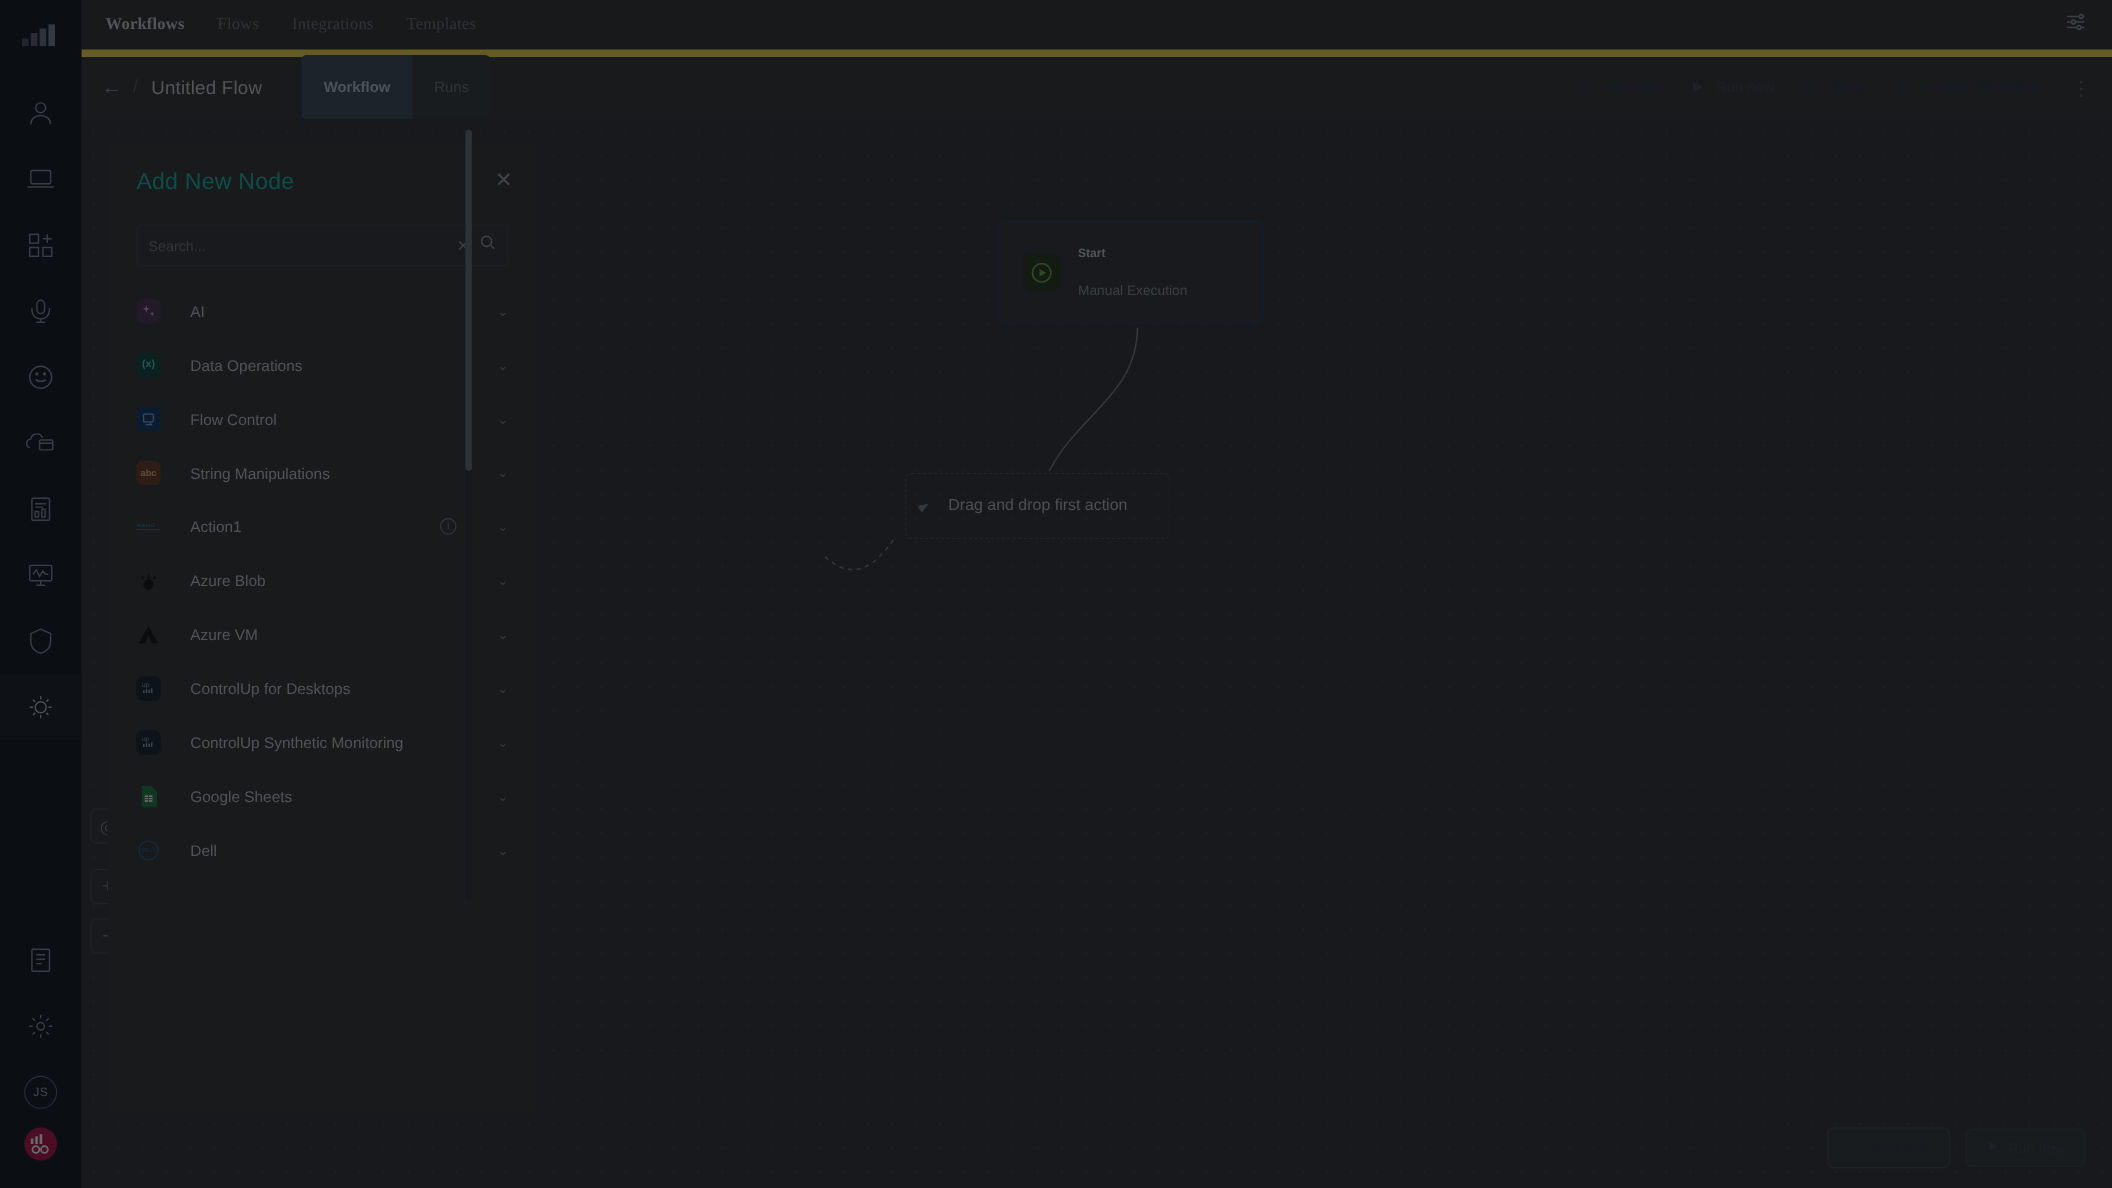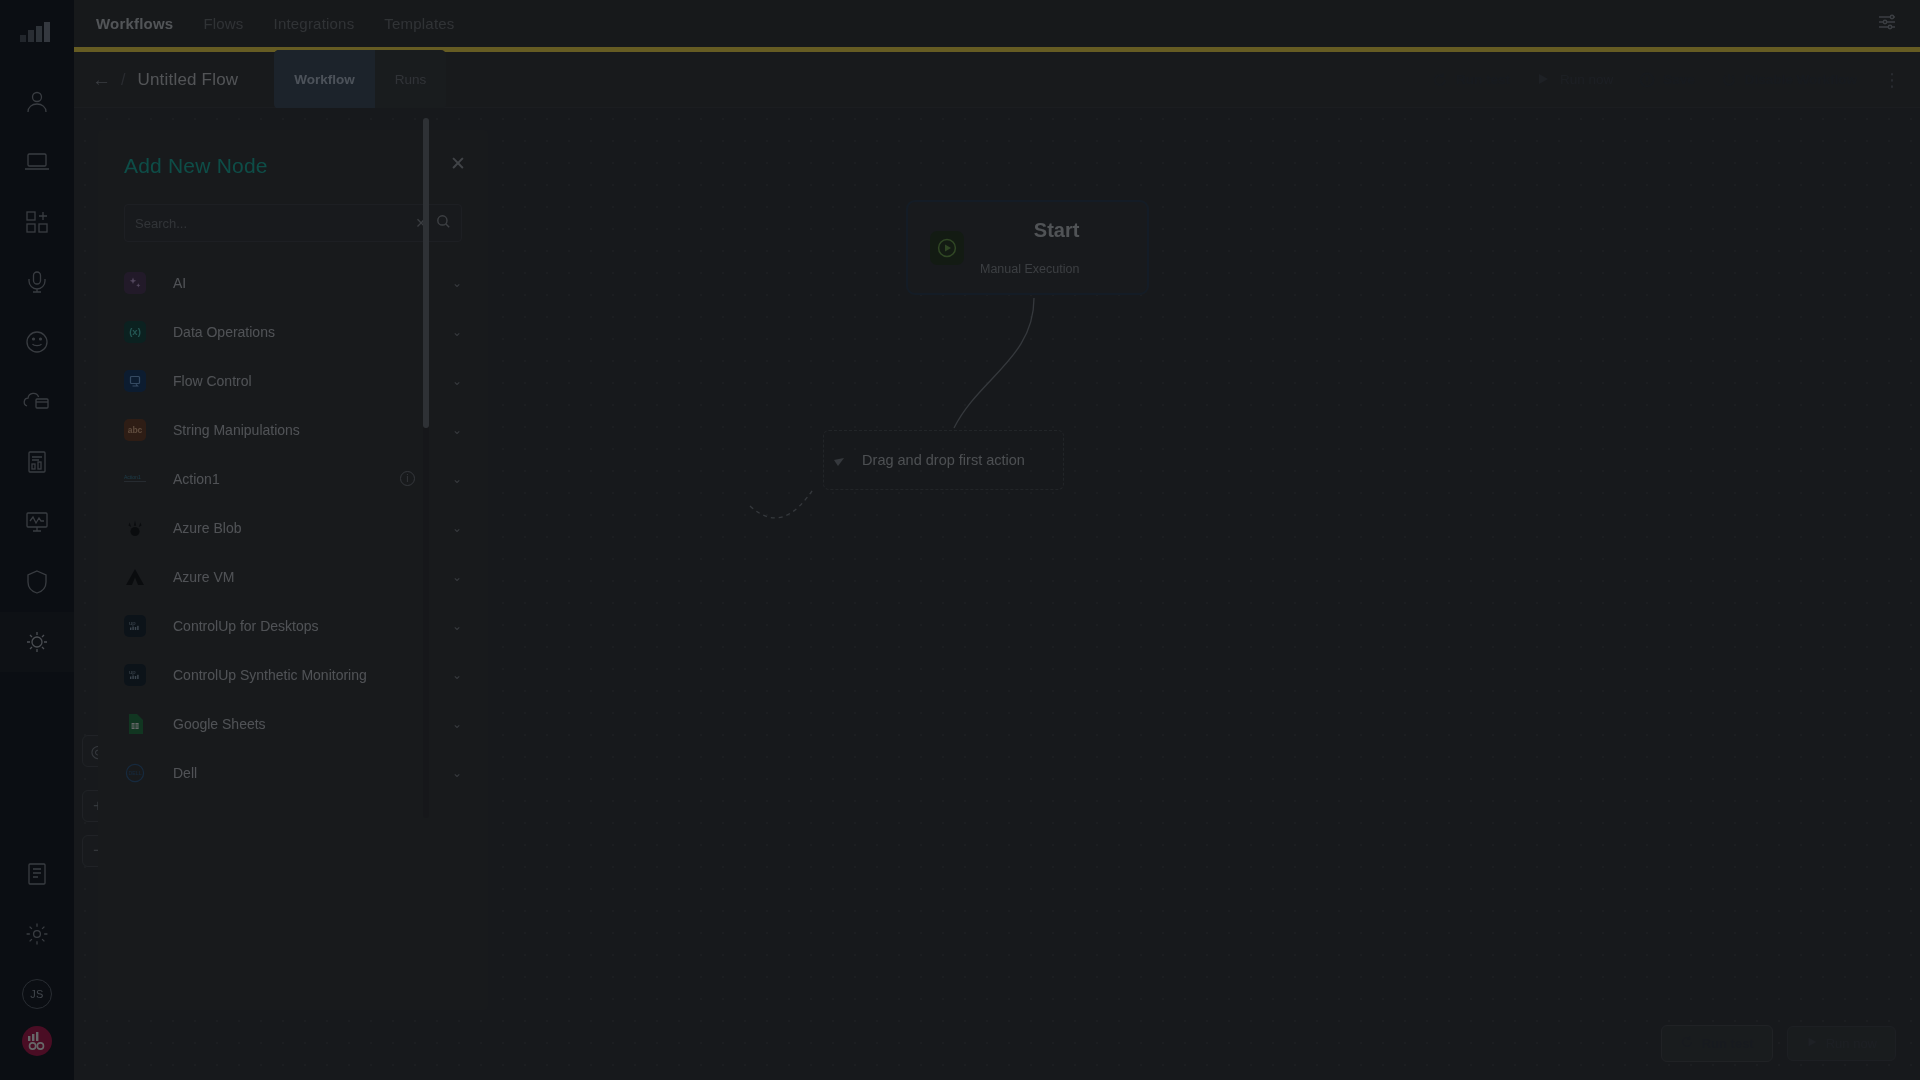--- a/index.html
+++ b/index.html
@@ -33,22 +33,22 @@
     width:30px;height:30px;border-radius:50%;
     border:1px solid #5a6270; color:#9aa3b0;
     display:flex;align-items:center;justify-content:center;
     font-size:11px; letter-spacing:.3px;
   }
   .rail-brand { margin-bottom:18px; }
 
   
   .topnav {
     position:absolute; left:74px; top:0; right:0; height:52px;
-    background:#2e3034; border-bottom:5px solid #fde047;
-    display:flex; align-items:center; padding:16px 22px;
+    background:#2e3034; border-bottom:7px solid #fde047;
+    display:flex; align-items:center; padding:16px 22px;font-family:Liberation Serif, serif;
   }
   .topnav-item { font-size:15px; color:#6f7378; margin-right:30px; letter-spacing:.2px; }
   .topnav-item.active { color:#c9ccd1; font-weight:600; }
   .topnav-right { margin-left:auto; display:flex; align-items:center; }
 
   
   .subbar {
     position:absolute; left:74px; top:52px; right:0; height:56px;
     background:#303236; border-bottom:1px solid #393c41;
     display:flex; align-items:center; padding:0 18px;
@@ -78,21 +78,21 @@
   .node-start {
     position:absolute; left:832px; top:92px; width:243px; height:95px;
     border:2px solid #26394f; border-radius:9px;
     background:#303238;
     display:flex; align-items:center; padding-left:22px; gap:16px;
   }
   .node-ico {
     width:34px;height:34px;border-radius:7px;background:#23351f;
     display:flex;align-items:center;justify-content:center;
   }
-  .node-title { font-size:20px; color:#c3c7cc; font-weight:700; margin-bottom:20px;text-align:right; }
+  .node-title { font-size:11px; color:#c3c7cc; font-weight:700; margin-bottom:20px; }
   .node-sub { font-size:12.5px; color:#8d9298; }
   .dropzone {
     position:absolute; left:749px; top:322px; width:241px; height:60px;
     border:1px dashed #4b4f56; border-radius:6px;
     display:flex; align-items:center; justify-content:center;
     font-size:14.5px; color:#b9bdc3;
   }
   .zoom-ctl {
     position:absolute; left:8px; width:32px;height:32px;border-radius:6px;
     border:1px solid #444950; background:#303237;

